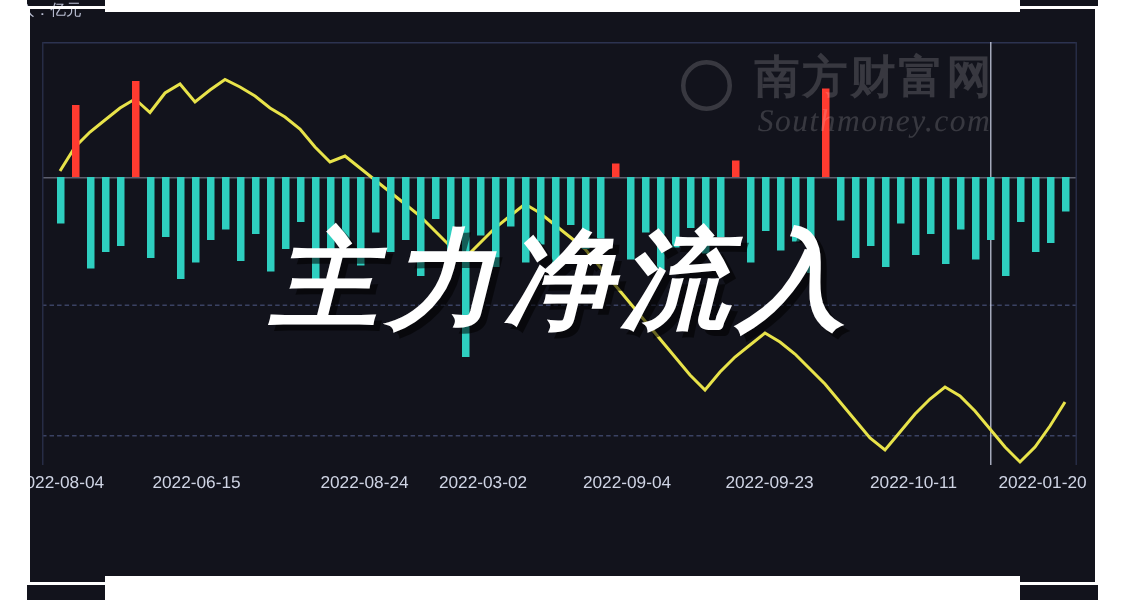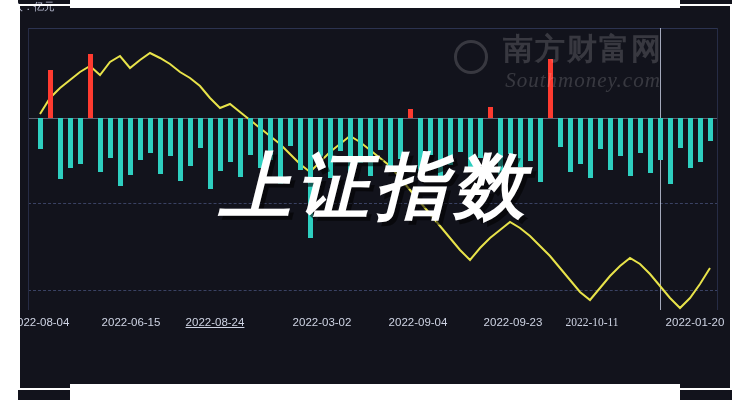--- a/index.html
+++ b/index.html
@@ -189,21 +189,21 @@
     width: 290px;
     text-align: center;
     color: rgba(255,255,255,0.16);
     pointer-events: none;
   }
   .wm-cn {
     font-size: 30px;
     font-weight: bold;
     letter-spacing: 2px;
     line-height: 1.05;
-    font-family: Liberation Mono, monospace;
+    font-family: Liberation Serif, serif;
   }
   .wm-en {
     font-size: 21px;
     font-style: italic;
     letter-spacing: 1px;
     font-family: "Liberation Serif", serif;
   }
   .wm-logo {
     position: absolute;
     left: 16px;
@@ -335,36 +335,36 @@
 
     <div class="top-unit">流入：亿元</div>
     <div class="y-label" style="top:26px;">9</div>
     <div class="y-label" style="top:113px;">25</div>
     <div class="y-label" style="top:205px;">44</div>
     <div class="y-label" style="top:296px;">62</div>
 
     <div class="x-axis">
       <div class="x-label" style="left:40px;">2022-08-04</div>
       <div class="x-label" style="left:131px;">2022-06-15</div>
-      <div class="x-label" style="left:215px;text-decoration:underline;">2022-08-24</div>
+      <div class="x-label" style="left:243px;">2022-08-24</div>
       <div class="x-label" style="left:322px;">2022-03-02</div>
       <div class="x-label" style="left:418px;">2022-09-04</div>
       <div class="x-label" style="left:513px;">2022-09-23</div>
-      <div class="x-label" style="left:592px;font-family:Liberation Serif, serif;">2022-10-11</div>
+      <div class="x-label" style="left:609px;">2022-10-11</div>
       <div class="x-label" style="left:695px;">2022-01-20</div>
     </div>
 
 
     <div class="watermark">
       <div class="wm-logo"></div>
       <div class="wm-cn">南方财富网</div>
       <div class="wm-en">Southmoney.com</div>
     </div>
 
-    <div class="overlay-title">上证指数</div>
+    <div class="overlay-title">主力净流入</div>
   </div>
 
   <div class="white-left"></div>
   <div class="white-right"></div>
   <div class="frame"></div>
   <div class="frame-gap-top"></div>
   <div class="frame-gap-bottom"></div>
 </div>
 
 </body></html>

